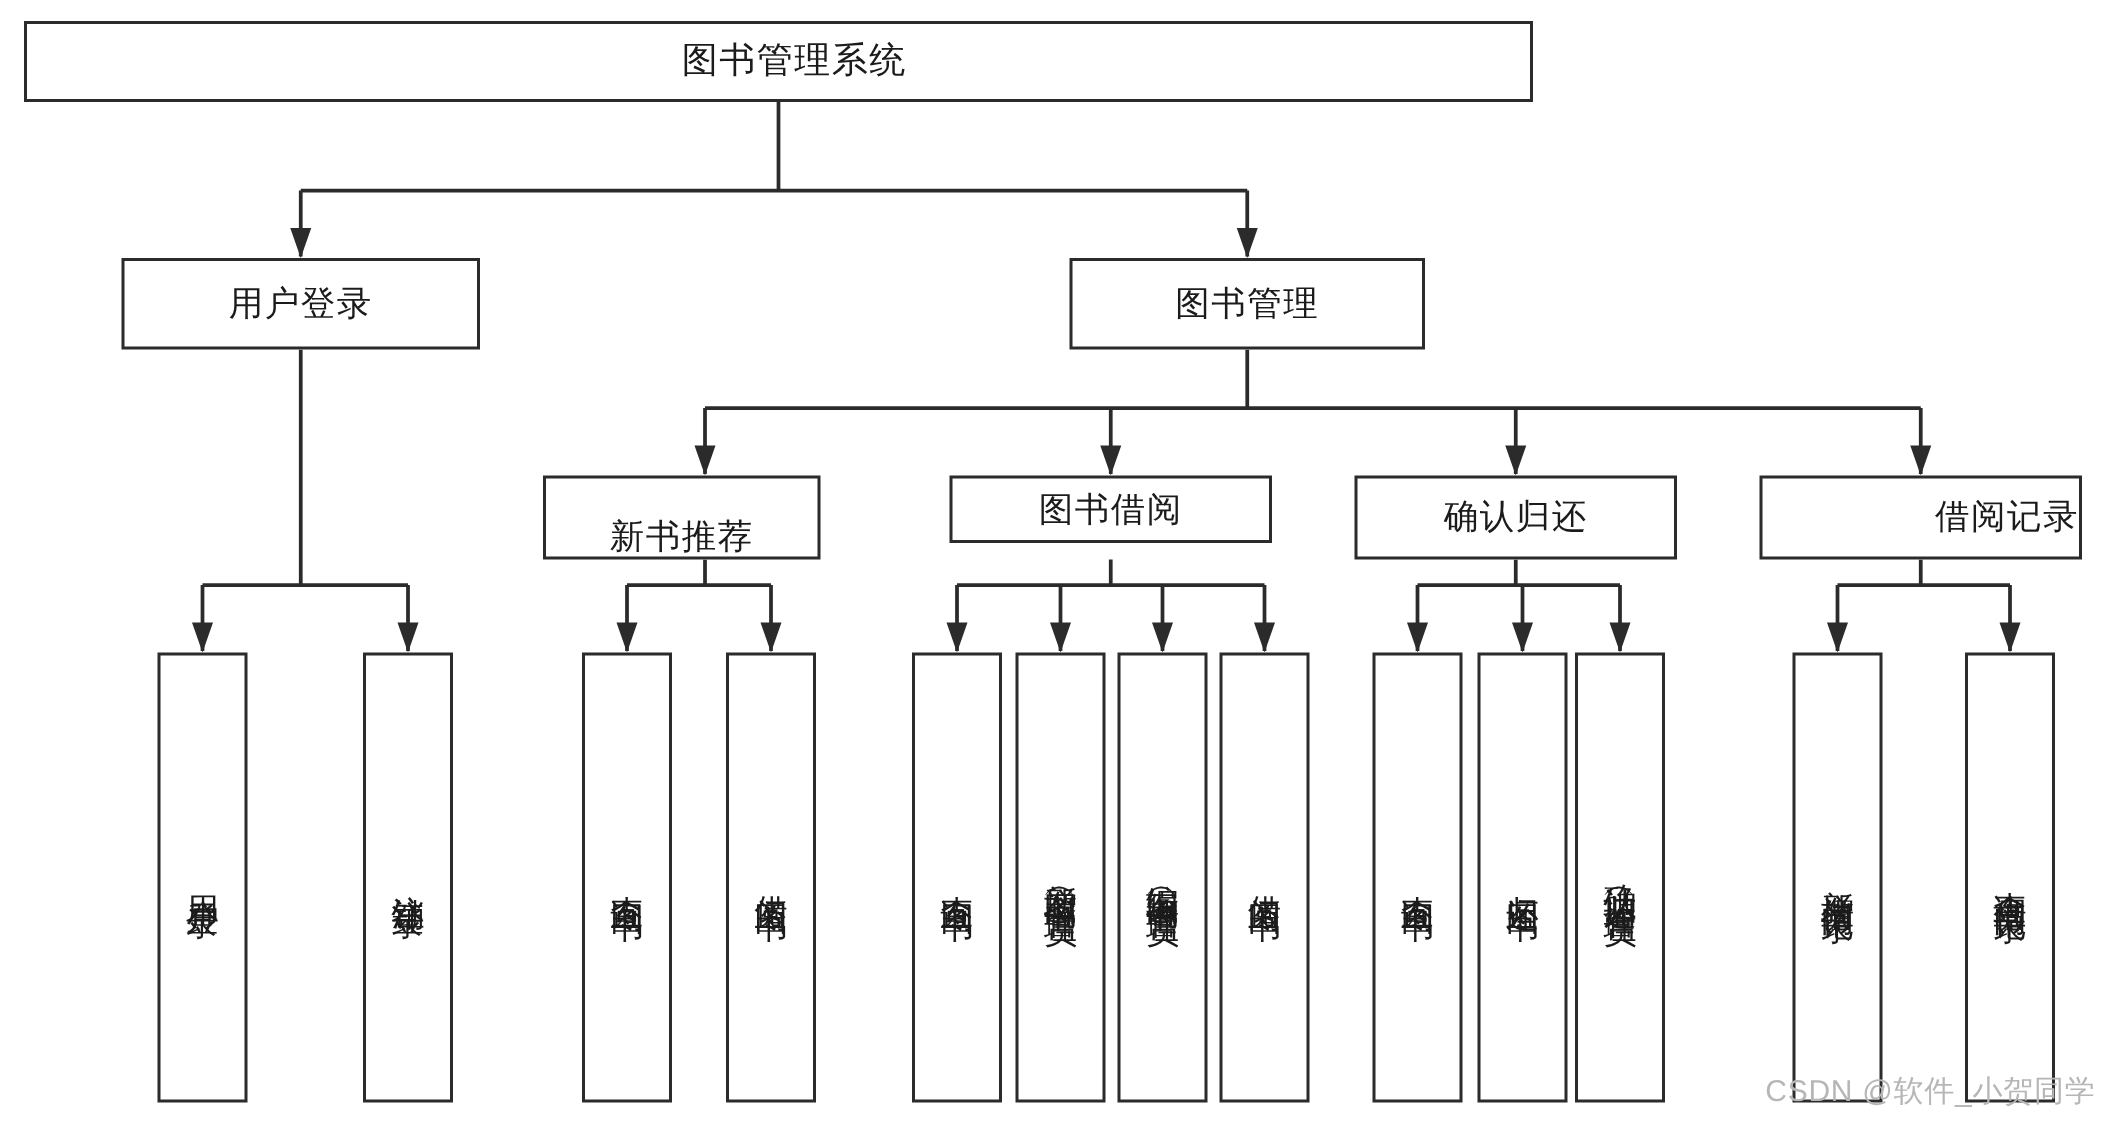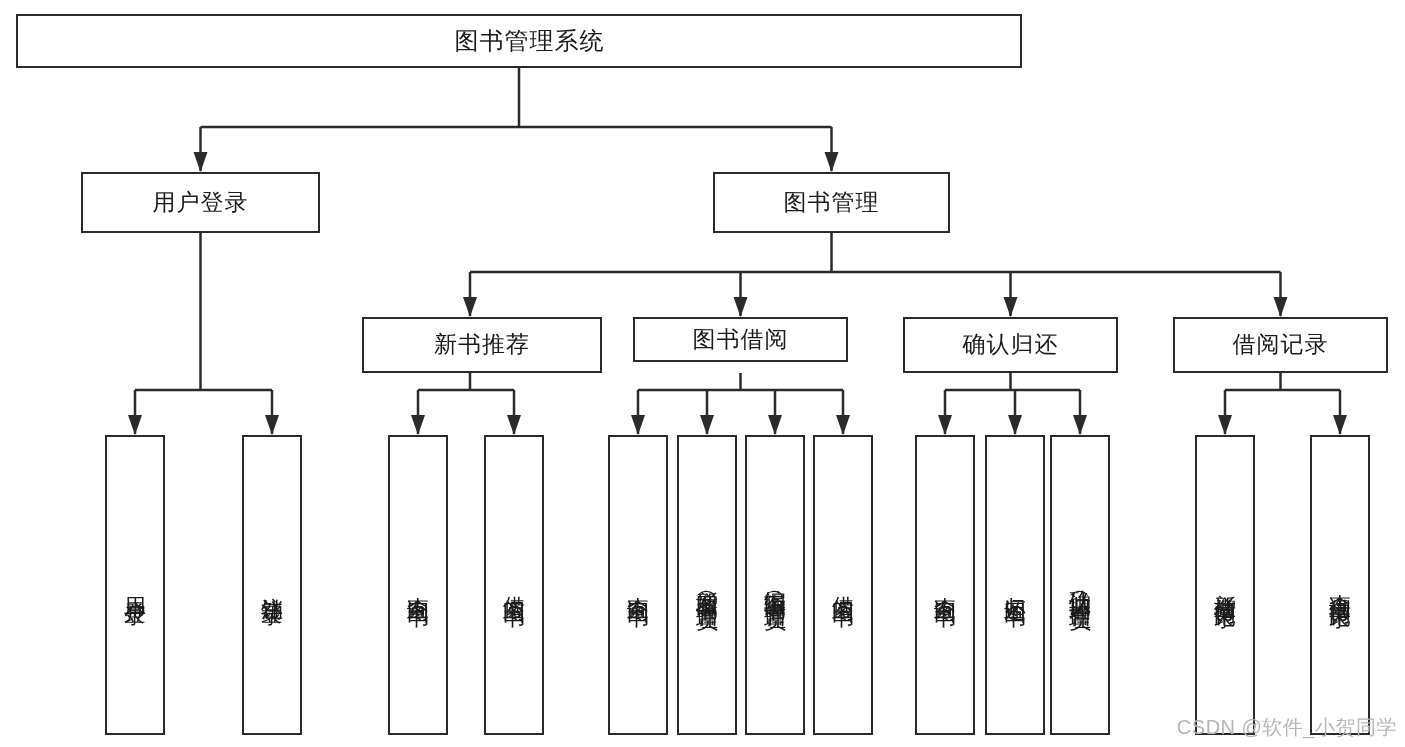--- a/index.html
+++ b/index.html
@@ -125,30 +125,30 @@
   <div id="nodes-layer">
       <div class="node root" style="left: 16px; top: 14px; width: 1006px; height: 54px; padding-left: 21px;">
         <span>图书管理系统</span>
       </div>
       <div class="node mid" style="left: 81px; top: 172px; width: 239px; height: 61px;">
         <span>用户登录</span>
       </div>
       <div class="node mid" style="left: 713px; top: 172px; width: 237px; height: 61px;">
         <span>图书管理</span>
       </div>
-      <div class="node mid" style="left: 362px; top: 317px; width: 240px; height: 56px;">
+      <div class="node mid" style="left: 362px; top: 317px; width: 185px; height: 56px; align-items: flex-end;">
         <span>新书推荐</span>
       </div>
       <div class="node mid" style="left: 633px; top: 317px; width: 215px; height: 45px;">
         <span>图书借阅</span>
       </div>
       <div class="node mid" style="left: 903px; top: 317px; width: 215px; height: 56px;">
         <span>确认归还</span>
       </div>
-      <div class="node mid" style="left: 1173px; top: 317px; width: 215px; height: 56px;">
+      <div class="node mid" style="left: 1173px; top: 317px; width: 215px; height: 56px; justify-content: flex-end;">
         <span>借阅记录</span>
       </div>
       <div class="node leaf" style="left: 105px; top: 435px; width: 60px; height: 300px;">
         <span>用户登录</span>
       </div>
       <div class="node leaf" style="left: 242px; top: 435px; width: 60px; height: 300px;">
         <span>注销登录</span>
       </div>
       <div class="node leaf" style="left: 388px; top: 435px; width: 60px; height: 300px;">
         <span>查询图书</span>

